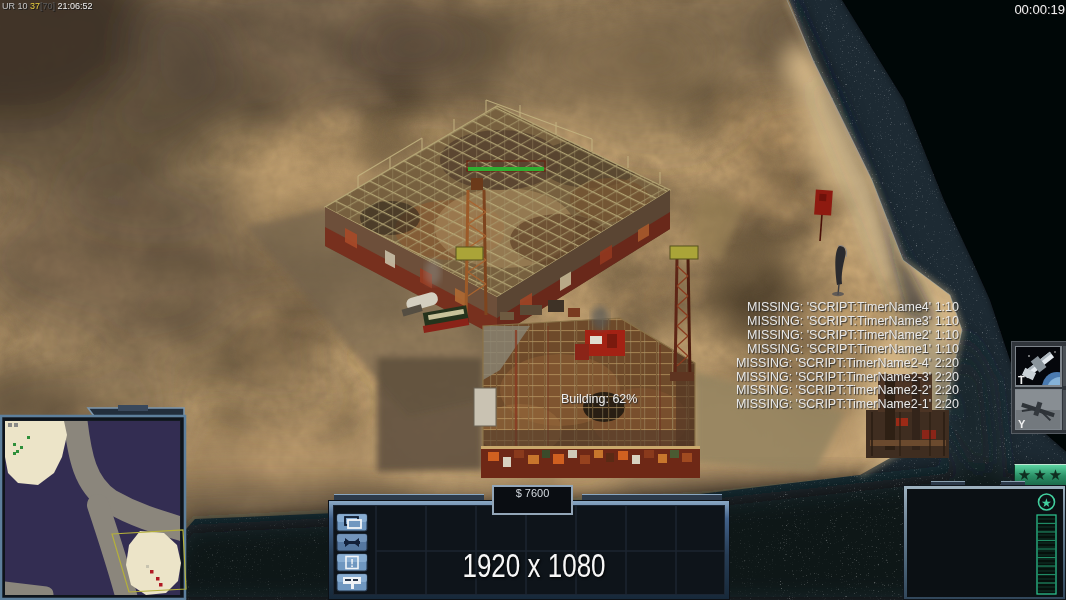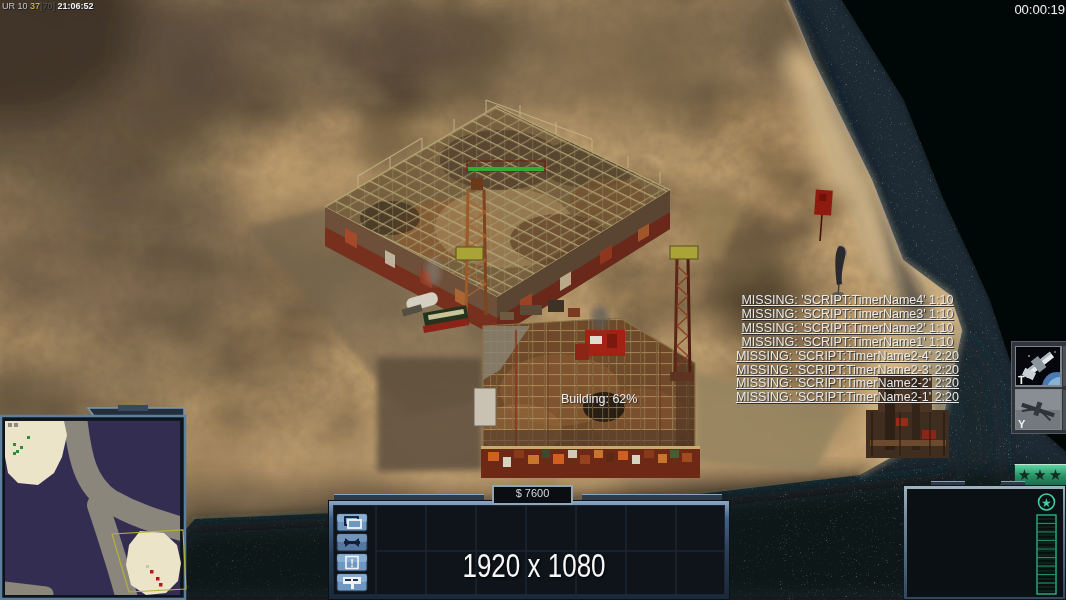--- a/index.html
+++ b/index.html
@@ -319,24 +319,24 @@
     <rect x="815" y="190" width="17" height="25" fill="#8e1a10" transform="rotate(4 823 202)"></rect>
     <rect x="819" y="194" width="7" height="7" fill="#6e120a" transform="rotate(4 823 202)"></rect>
     <path d="M 839,246 C 845,245 847,251 845,257 C 843,266 841,274 842,284 L 837,285 C 835,270 834,252 839,246 Z" fill="#2a2a2e"></path>
     <path d="M 838,246 C 845,244 848,250 846,257" fill="none" stroke="#85858c" stroke-width="0.8"></path>
     <line x1="839" y1="284" x2="838" y2="295" stroke="#3a3a3e" stroke-width="1.4"></line>
     <ellipse cx="838" cy="294" rx="6" ry="2.2" fill="#4f4f54" opacity="0.8"></ellipse>
   </g>
 </g>
 </svg>
 
-<div class="txt" style="left:2px;top:1px;font-size:9px;color:#c5c5c5;text-shadow:1px 1px 0 #1a1a1a;">UR 10 <span style="color:#e8cf3e;">37</span><span style="color:#5a5a5a;">[70]</span> <span style="color:#efefef;font-weight:bold;">21:06:52</span></div>
+<div class="txt" style="left:2px;top:1px;font-size:9px;color:#c5c5c5;text-shadow:1px 1px 0 #1a1a1a;">UR 10 <span style="color:#e8cf3e;">37</span><span style="color:#5a5a5a;">[70]</span> <span style="color:#efefef;">21:06:52</span></div>
 <div class="txt" style="right:1px;top:2px;font-size:13px;color:#f2f2f2;text-shadow:1px 1px 0 #1a1a1a;">00:00:19</div>
 
-<div class="txt" id="missing" style="right:107px;top:294px;font-size:12.5px;line-height:13.9px;text-align:center;color:#e9e9e9;text-shadow:1px 1px 1px rgba(40,40,40,0.9);text-decoration:underline;">
+<div class="txt" id="missing" style="right:107px;top:301px;font-size:12.5px;line-height:13.9px;text-align:right;color:#e9e9e9;text-shadow:1px 1px 1px rgba(40,40,40,0.9);">
 MISSING: 'SCRIPT:TimerName4' 1:10<br>
 MISSING: 'SCRIPT:TimerName3' 1:10<br>
 MISSING: 'SCRIPT:TimerName2' 1:10<br>
 MISSING: 'SCRIPT:TimerName1' 1:10<br>
 MISSING: 'SCRIPT:TimerName2-4' 2:20<br>
 MISSING: 'SCRIPT:TimerName2-3' 2:20<br>
 MISSING: 'SCRIPT:TimerName2-2' 2:20<br>
 MISSING: 'SCRIPT:TimerName2-1' 2:20</div>
 
 <div class="txt" style="left:561px;top:392px;font-size:12.5px;color:#f0f0f0;text-shadow:1px 1px 1px rgba(40,40,40,0.9);">Building: 62%</div>
@@ -424,21 +424,21 @@
         <rect x="6" y="3" width="18" height="7" fill="#eef2f6"></rect>
         <rect x="8" y="5" width="6" height="2" fill="#26354a"></rect>
         <rect x="16" y="5" width="5" height="2" fill="#26354a"></rect>
         <rect x="14" y="10" width="3" height="5" fill="#eef2f6"></rect>
       </g>
     </g>
   </svg>
   <div style="position:absolute;left:10px;right:0;top:50px;text-align:center;font-size:26px;color:#f7f7f7;text-shadow:1px 1px 2px #000;transform:scaleY(1.25);transform-origin:50% 40%;">1920 x 1080</div>
 </div>
 
-<div style="position:absolute;left:492px;top:485px;width:81px;height:20px;background:#0a0d12;border:2px solid #93a6b8;box-sizing:border-box;text-align:center;font-size:11px;line-height:12px;color:#d4dae0;">$ 7600</div>
+<div style="position:absolute;left:492px;top:485px;width:81px;height:30px;background:#0a0d12;border:2px solid #93a6b8;box-sizing:border-box;text-align:center;font-size:11px;line-height:12px;color:#d4dae0;">$ 7600</div>
 
 <div style="position:absolute;left:1011px;top:341px;width:55px;height:91px;background:#30353b;border:1px solid #565c63;">
   <svg style="position:absolute;left:3px;top:4px;" width="52" height="84" viewBox="0 0 52 84">
     <rect x="0" y="0" width="46" height="40" fill="#05070c" stroke="#7e858c" stroke-width="2"></rect>
     <clipPath id="satc">
           <rect x="1" y="1" width="44" height="38"></rect>
         </clipPath>
     <g clip-path="url(#satc)">
     <circle cx="42" cy="41" r="15" fill="#4a7ab0"></circle>
     <circle cx="45" cy="44" r="13" fill="#85b2d8"></circle>

